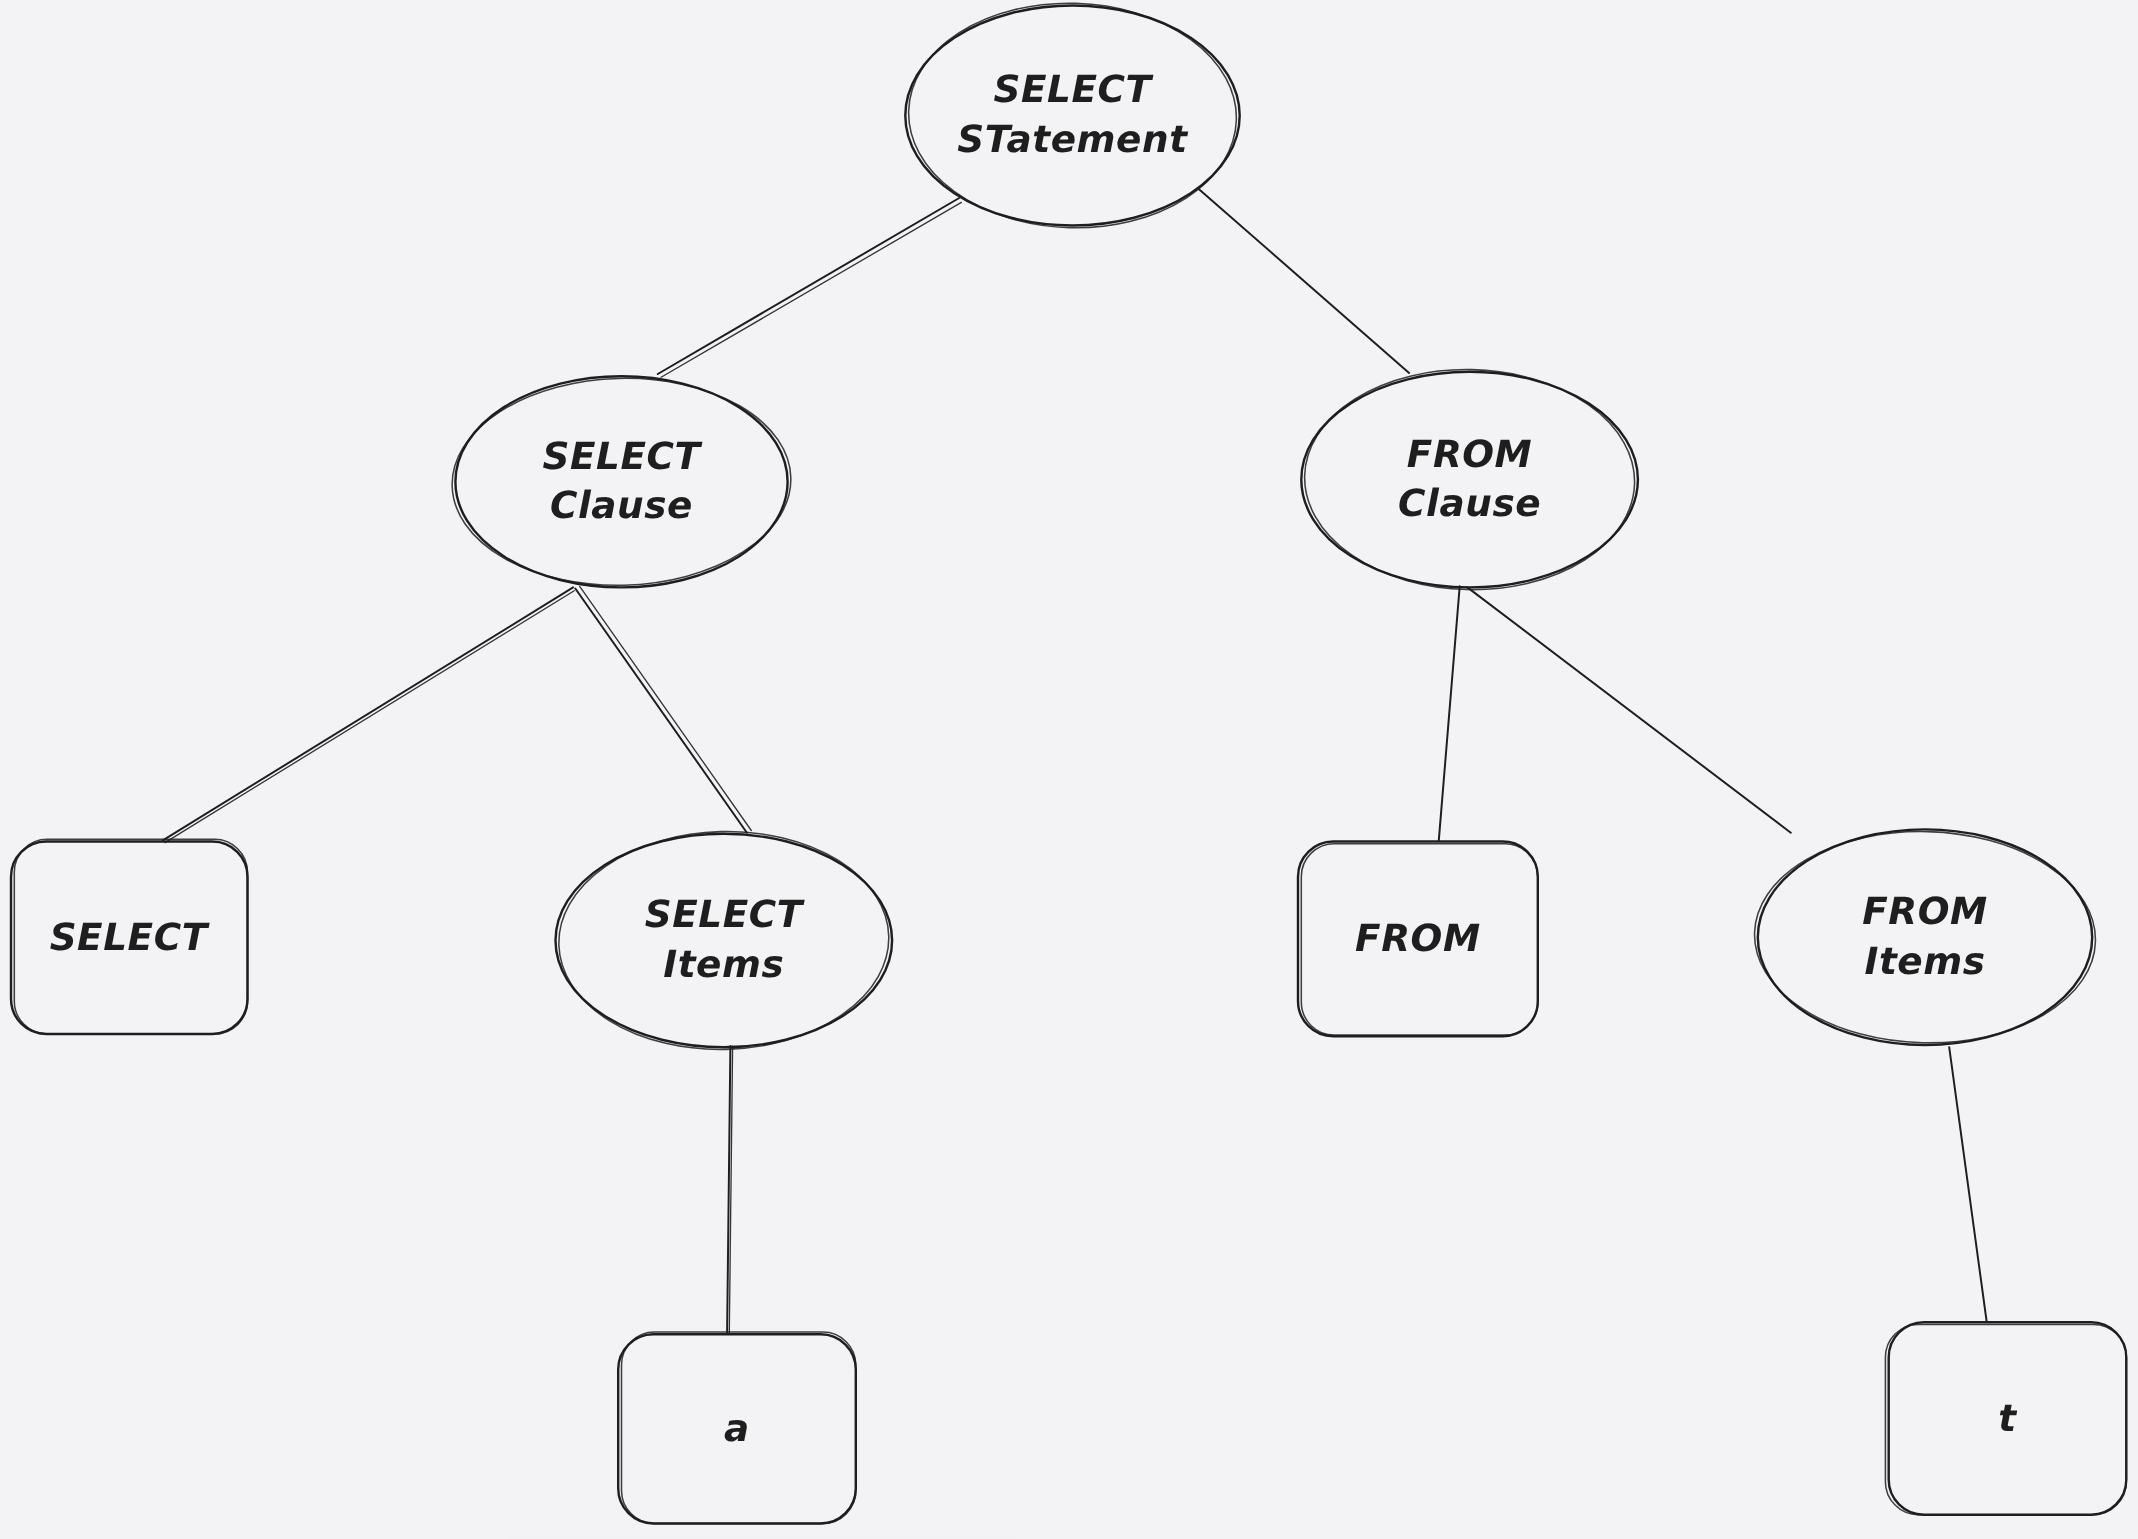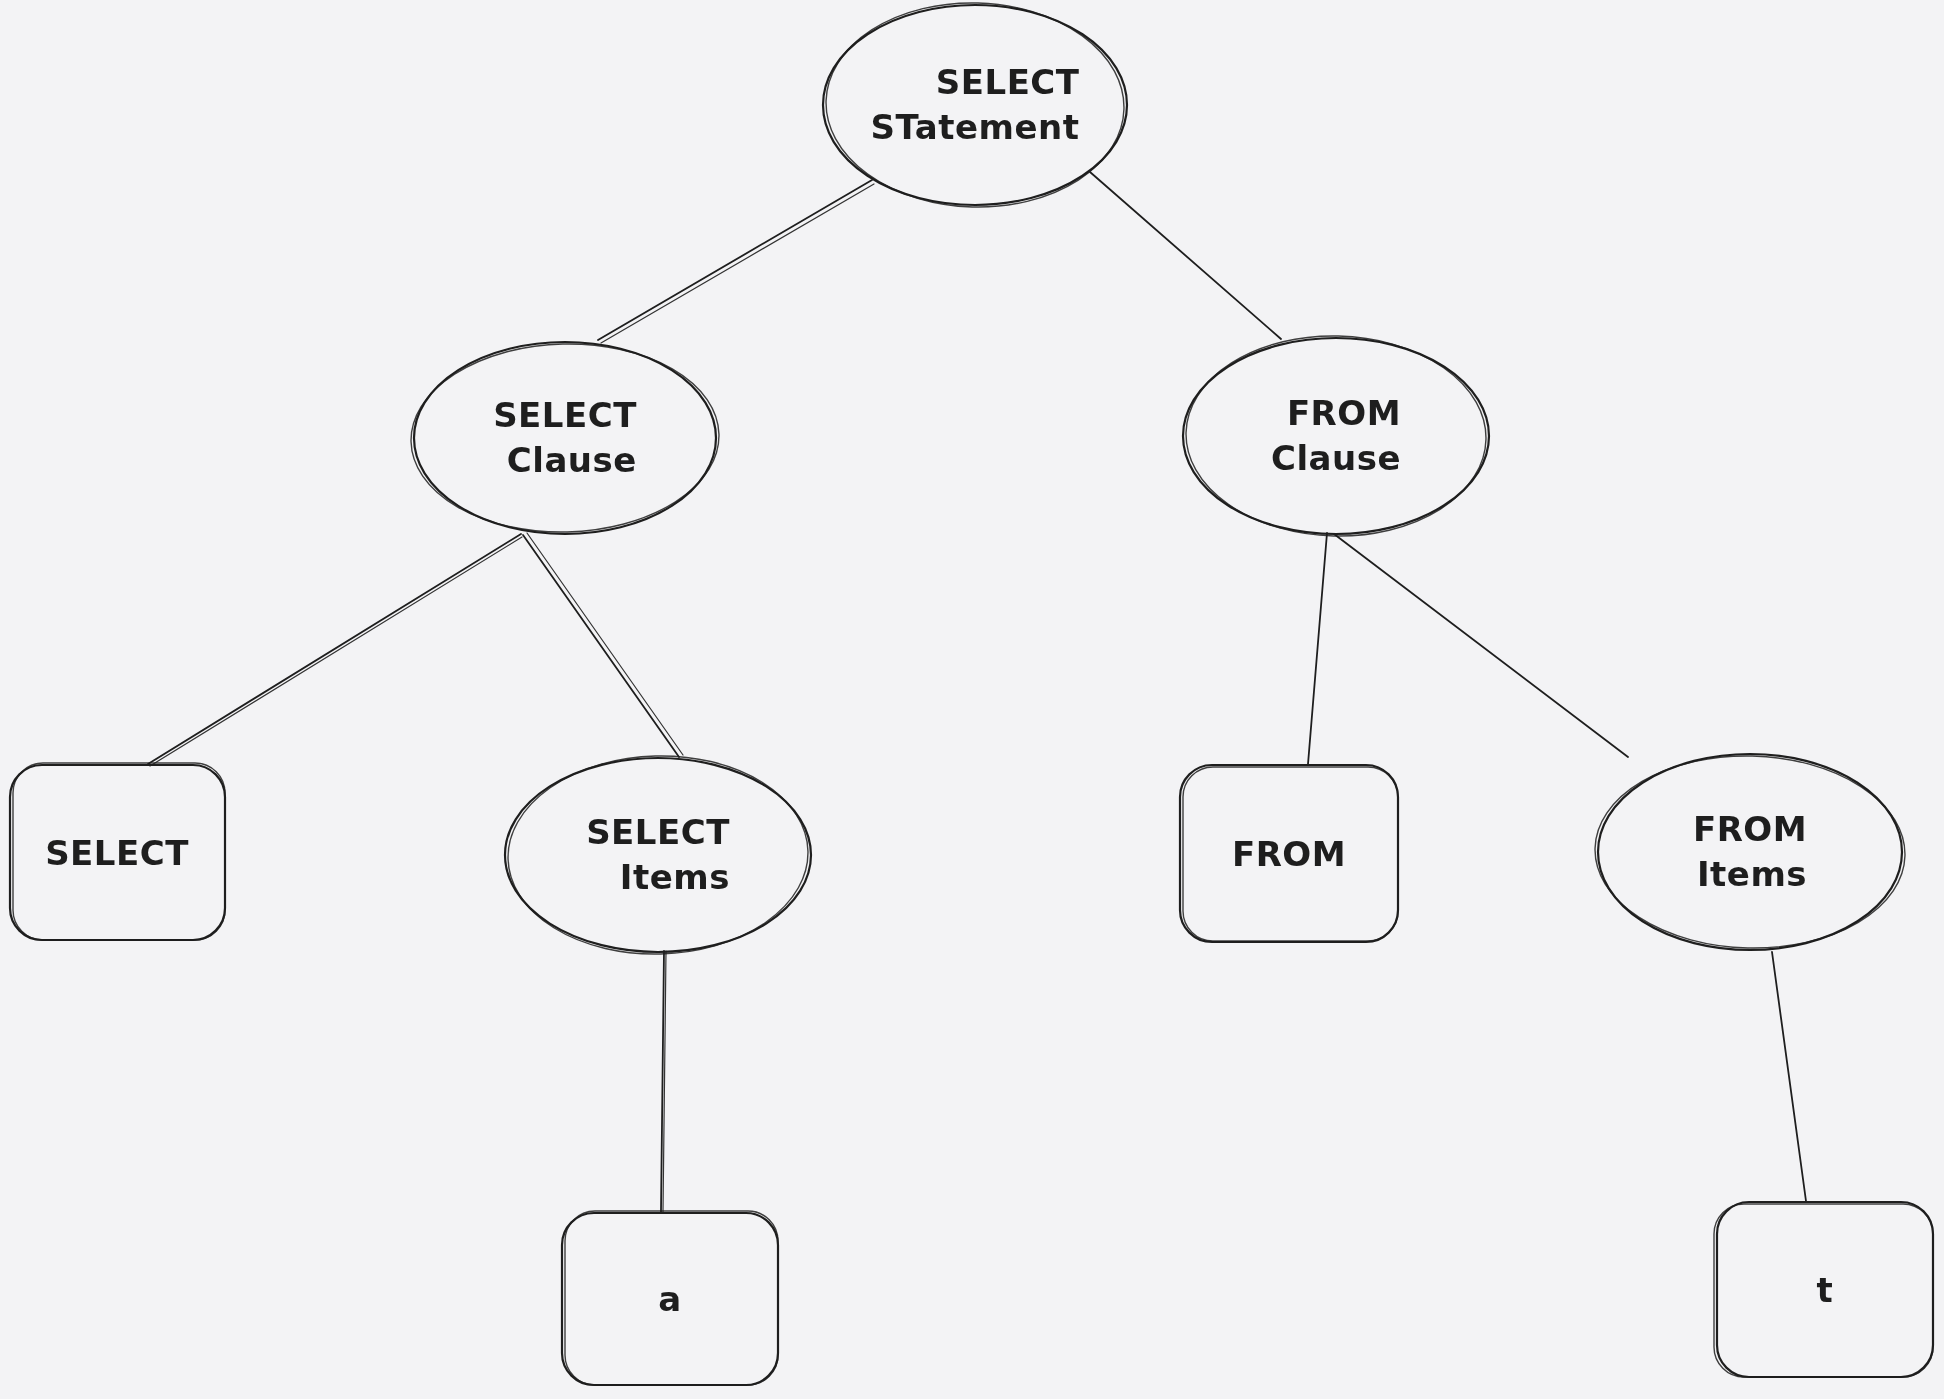--- a/index.html
+++ b/index.html
@@ -42,23 +42,24 @@
   }
   .node-label {
     position: absolute;
     transform: translate(-50%, -50%);
     font-family: "DejaVu Sans", sans-serif;
     font-weight: bold;
     font-size: 34px;
     line-height: 1.32;
     letter-spacing: 0.5px;
     color: var(--stroke, #1e1e1e);
-    text-align: right;
+    text-align: center;
     white-space: pre-line;
     pointer-events: none;
+    font-style: italic;
   }
 </style>
 </head>
 <body>
 
 <div class="canvas">
 
   <svg class="diagram-layer" viewBox="0 0 1944 1399">
 
     <g>

